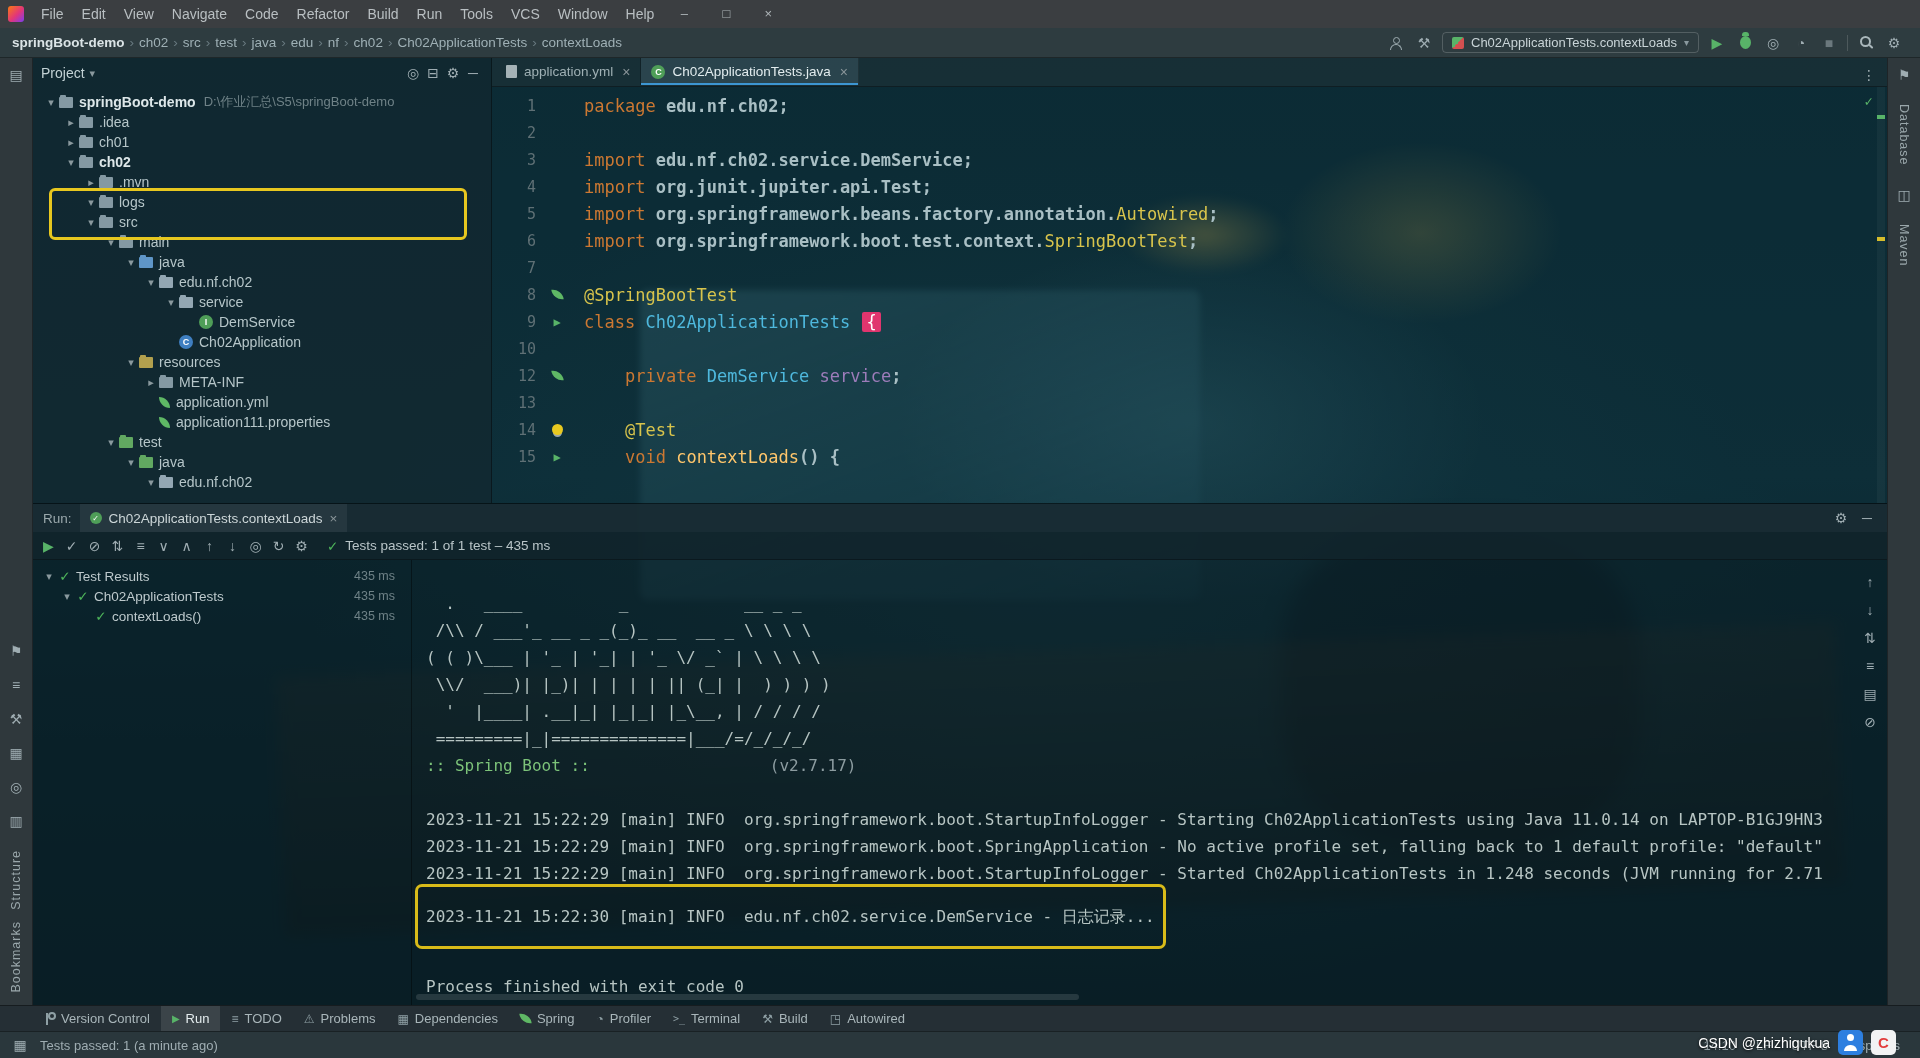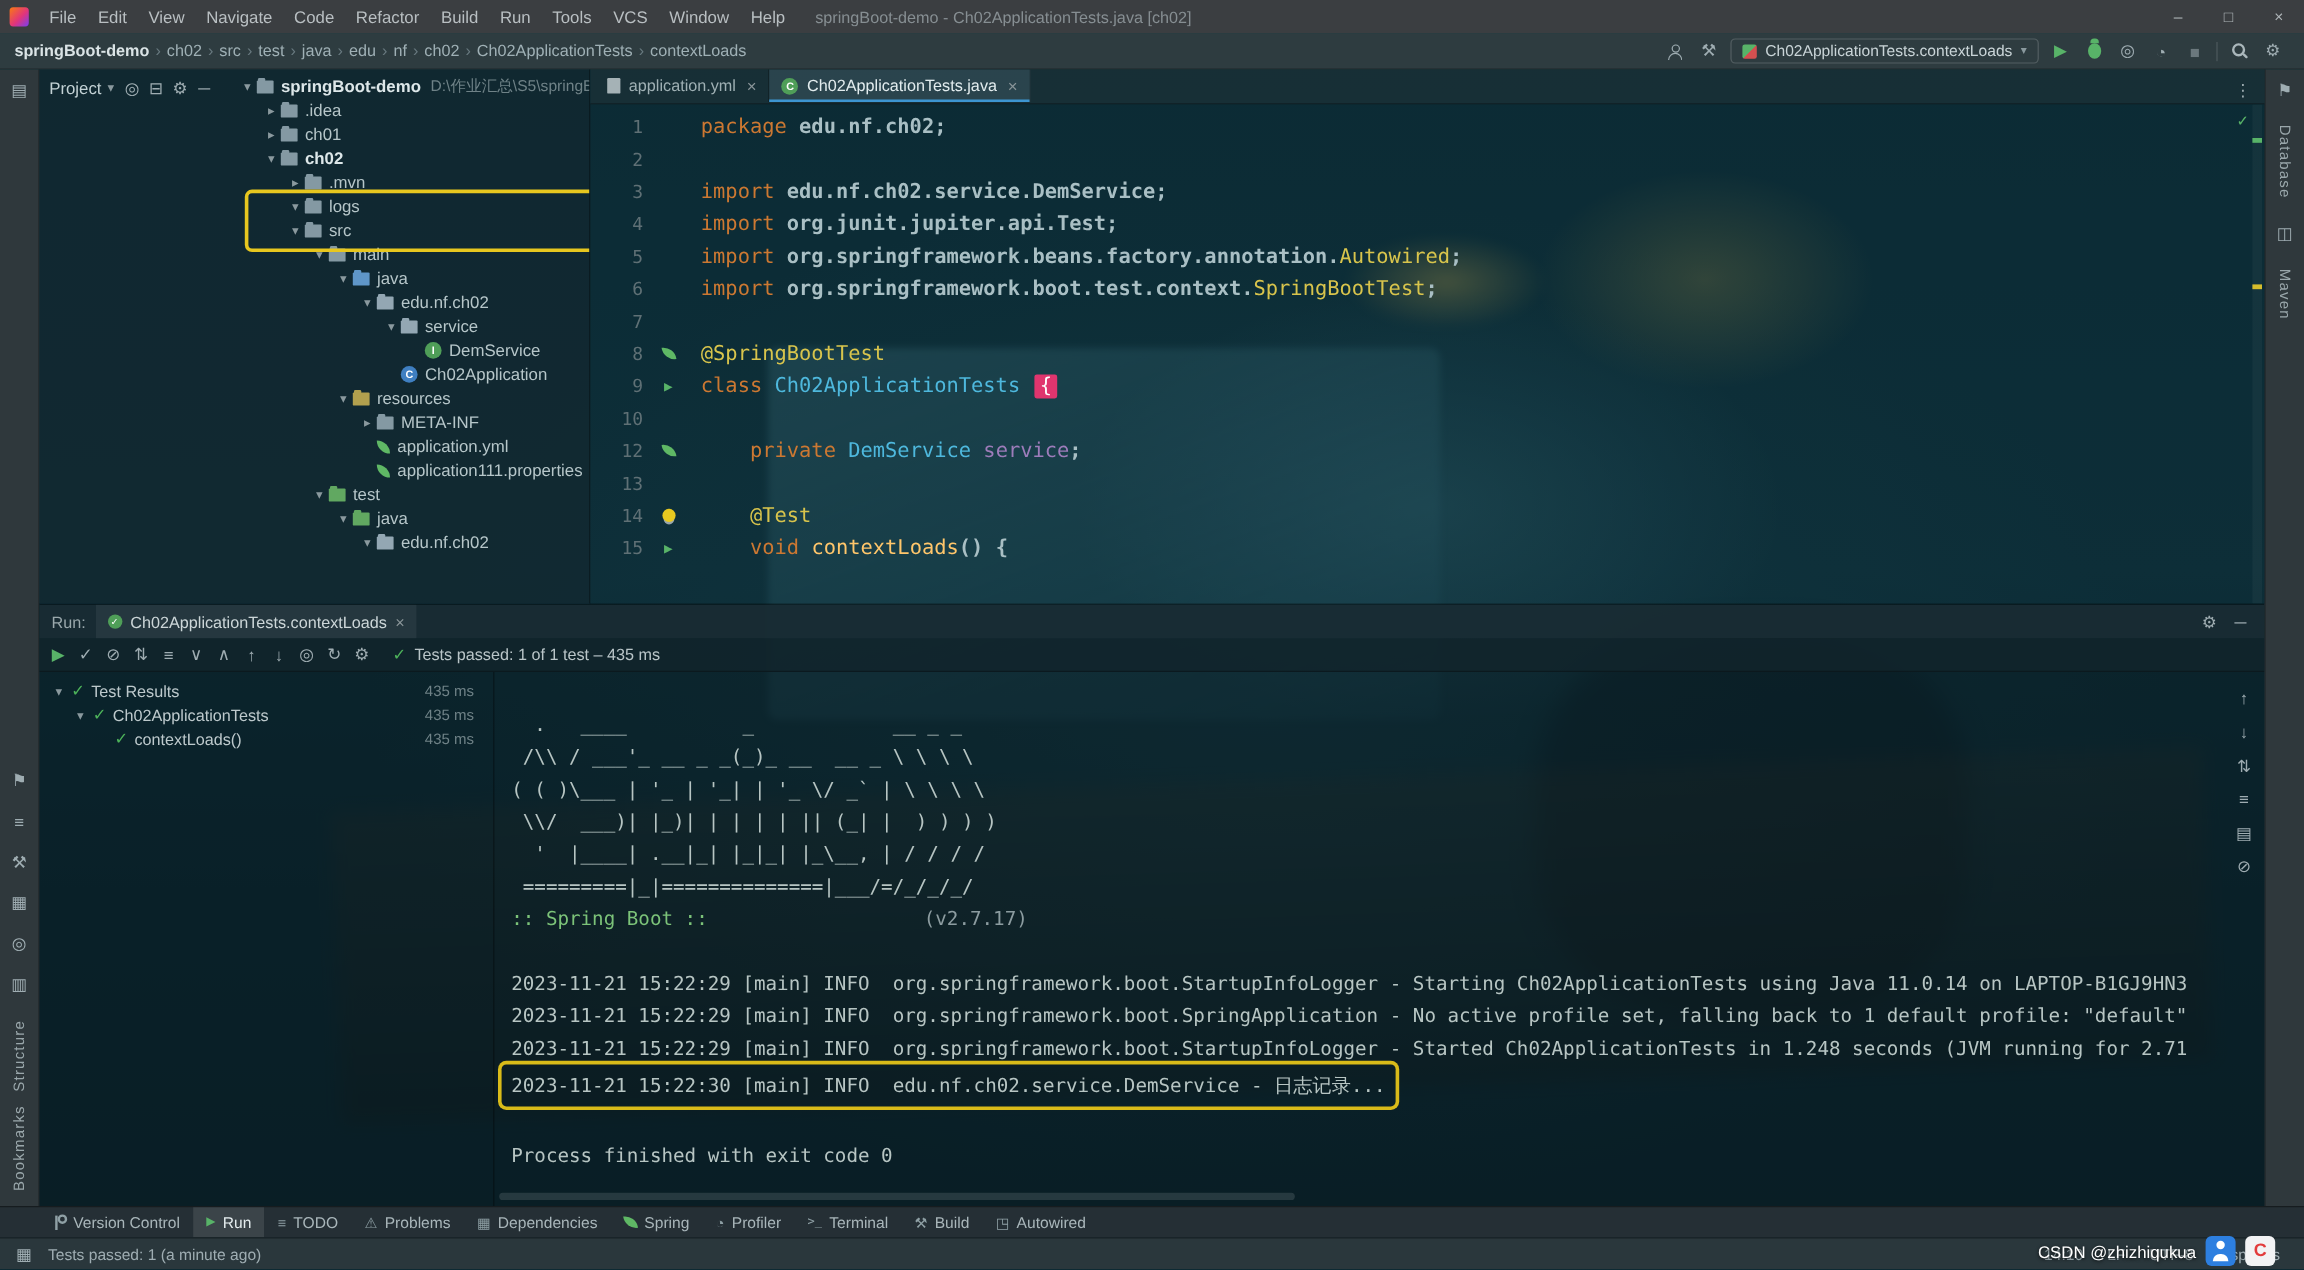--- a/index.html
+++ b/index.html
@@ -52,21 +52,21 @@
   .strip .gicon{margin:6px 0;}
   .vlabel{writing-mode:vertical-lr;transform:rotate(180deg);color:#9aa7ab;font-size:12.5px;
     margin:12px 0;letter-spacing:1px;}
   .vlabel-r{writing-mode:vertical-rl;color:#9aa7ab;font-size:12.5px;margin:12px 0;letter-spacing:1px;}
   .strip-spacer{flex:1;}
   .center{flex:1;display:flex;flex-direction:column;min-width:0;}
   .workrow{height:445px;flex:none;display:flex;min-width:0;}
 
   
   .project{width:458px;flex:none;background:rgba(17,37,45,.88);border-right:1px solid rgba(0,0,0,.4);
-    display:flex;position:relative;}
+    display:flex;flex-direction:column;position:relative;}
   .phead{height:30px;flex:none;display:flex;align-items:center;padding:0 8px;gap:5px;color:#c3d2d5;}
   .phead .car{color:#8a999e;font-size:11px;}
   .phead-icons{margin-left:auto;display:flex;}
   .ptree{flex:1;position:relative;padding-top:4px;overflow:hidden;font-size:14px;}
   .trow{height:20px;display:flex;align-items:center;white-space:nowrap;color:#b6c6c9;}
   .tarrow{width:16px;color:#8a999e;font-size:11px;text-align:center;flex:none;}
   .ticon{width:16px;height:14px;margin-right:6px;flex:none;position:relative;display:inline-flex;
     align-items:center;justify-content:center;font-size:9px;color:#fff;}
   .ic-folder,.ic-folder-src,.ic-folder-test,.ic-folder-res{width:14px;height:11px;border-radius:1px;background:#8499a3;}
   .ic-folder::before,.ic-folder-src::before,.ic-folder-test::before,.ic-folder-res::before{
@@ -132,21 +132,21 @@
   .tcheck{color:#4db35a;width:16px;text-align:center;margin-right:3px;}
   .ttlabel{color:#bdc9cc;text-align:right;}
   .tttime{margin-left:auto;margin-right:16px;color:#6f8287;font-size:12.5px;}
   .console{flex:1;position:relative;overflow:hidden;font-family:"DejaVu Sans Mono",monospace;
     font-size:16px;color:#b7c5c3;padding:30px 0 0 14px;}
   .banner{margin:0;font-family:inherit;font-size:inherit;line-height:27px;white-space:pre;}
   .console-line{height:27px;line-height:27px;white-space:pre;}
   .console-gap{height:27px;}
   .spring-label{color:#7cc379;}
   .spring-version{color:#8c9ca0;margin-left:180px;}
-  .console-line.hl{box-shadow:0 0 0 3px #d9bb19;border-radius:4px;padding:4px 8px;margin-left:-8px;width:max-content;}
+  .console-line.hl{box-shadow:0 0 0 3px #d9bb19;border-radius:4px;padding:16px 8px;margin-left:-8px;width:max-content;}
   .hscroll{position:absolute;left:4px;bottom:5px;width:46%;height:6px;background:rgba(255,255,255,.12);border-radius:3px;}
   .constools{width:34px;flex:none;display:flex;flex-direction:column;align-items:center;padding-top:8px;}
   .constools .gicon{margin:3px 0;}
 
   
   .bottombar{height:25px;flex:none;background:rgba(38,48,53,.96);border-top:1px solid rgba(0,0,0,.4);
     display:flex;align-items:center;padding-left:34px;font-size:13px;color:#a9b6ba;}
   .bb-item{display:flex;align-items:center;gap:6px;padding:0 11px;height:100%;}
   .bb-item.active{background:rgba(255,255,255,.10);color:#e4ecee;}
   .mi{display:inline-flex;align-items:center;justify-content:center;font-size:12px;color:#8fa0a5;}
@@ -203,21 +203,20 @@
           <span class="menu-item">Navigate</span>
           <span class="menu-item">Code</span>
           <span class="menu-item">Refactor</span>
           <span class="menu-item">Build</span>
           <span class="menu-item">Run</span>
           <span class="menu-item">Tools</span>
           <span class="menu-item">VCS</span>
           <span class="menu-item">Window</span>
           <span class="menu-item">Help</span>
         </div>
-      <div class="tb-title">springBoot-demo - Ch02ApplicationTests.java [ch02]</div>
       <div id="win-controls" style="display:flex">
           <span class="win-btn">–</span>
           <span class="win-btn">□</span>
           <span class="win-btn">×</span>
         </div>
     </div>
 
     <div class="navbar">
       <div id="breadcrumbs" style="display:flex;align-items:center">
           <span class="crumb crumb-root">springBoot-demo</span>

